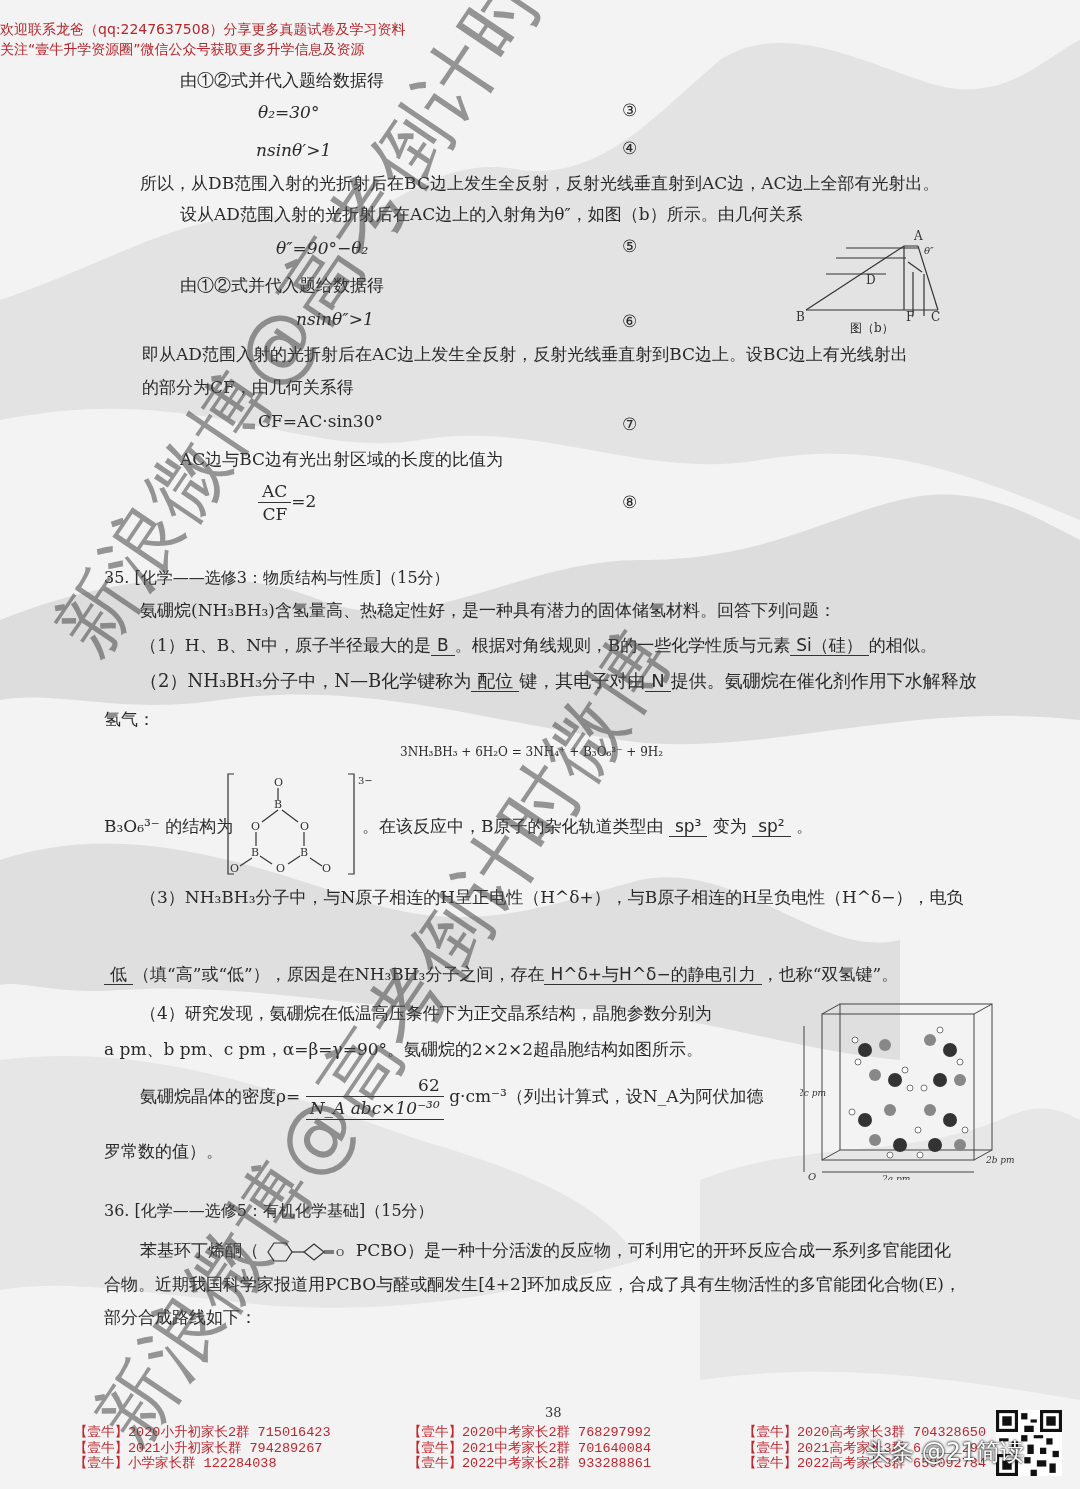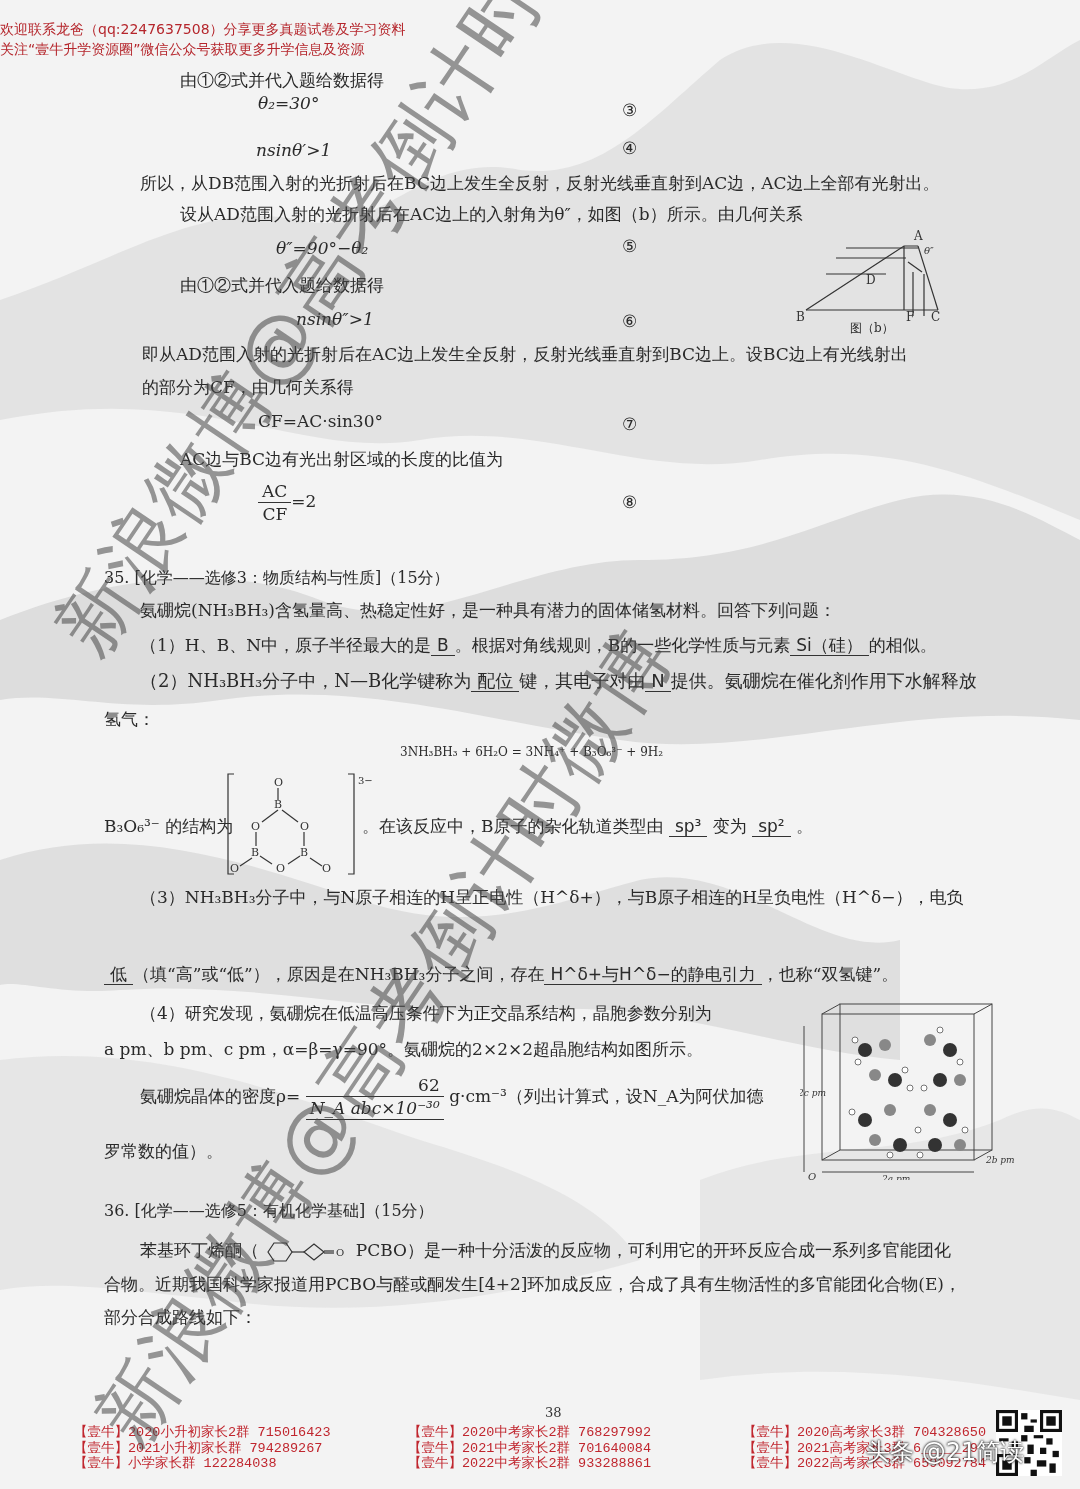--- a/index.html
+++ b/index.html
@@ -36,21 +36,21 @@
   <path d="M0 1060 C160 1040 300 1100 420 1140 C520 1170 600 1200 640 1260 C500 1300 360 1320 220 1300 C120 1290 60 1280 0 1290Z" fill="#e2e2e2" opacity="0.8"></path>
   <path d="M700 1180 C800 1140 900 1160 1000 1120 C1040 1100 1060 1110 1080 1120 V1400 C960 1380 840 1360 700 1380Z" fill="#e4e4e4" opacity="0.8"></path>
 </svg>
 
 <div class="layer">
 
   <div class="hdr" style="top:20px">欢迎联系龙爸（qq:2247637508）分享更多真题试卷及学习资料</div>
   <div class="hdr" style="top:40px">关注“壹牛升学资源圈”微信公众号获取更多升学信息及资源</div>
 
   <div class="t" style="left:180px;top:69px">由①②式并代入题给数据得</div>
-  <div class="t hw" style="left:258px;top:92px">θ₂=30°</div>
+  <div class="t hw" style="left:258px;top:101px">θ₂=30°</div>
   <div class="num" style="left:622px;top:100px">③</div>
   <div class="t hw" style="left:256px;top:139px">nsinθ′&gt;1</div>
   <div class="num" style="left:622px;top:138px">④</div>
   <div class="t" style="left:140px;top:172px">所以，从DB范围入射的光折射后在BC边上发生全反射，反射光线垂直射到AC边，AC边上全部有光射出。</div>
   <div class="t" style="left:180px;top:203px">设从AD范围入射的光折射后在AC边上的入射角为θ″，如图（b）所示。由几何关系</div>
   <div class="t hw" style="left:276px;top:237px">θ″=90°−θ₂</div>
   <div class="num" style="left:622px;top:236px">⑤</div>
   <div class="t" style="left:180px;top:274px">由①②式并代入题给数据得</div>
   <div class="t hw" style="left:296px;top:308px">nsinθ″&gt;1</div>
   <div class="num" style="left:622px;top:311px">⑥</div>

